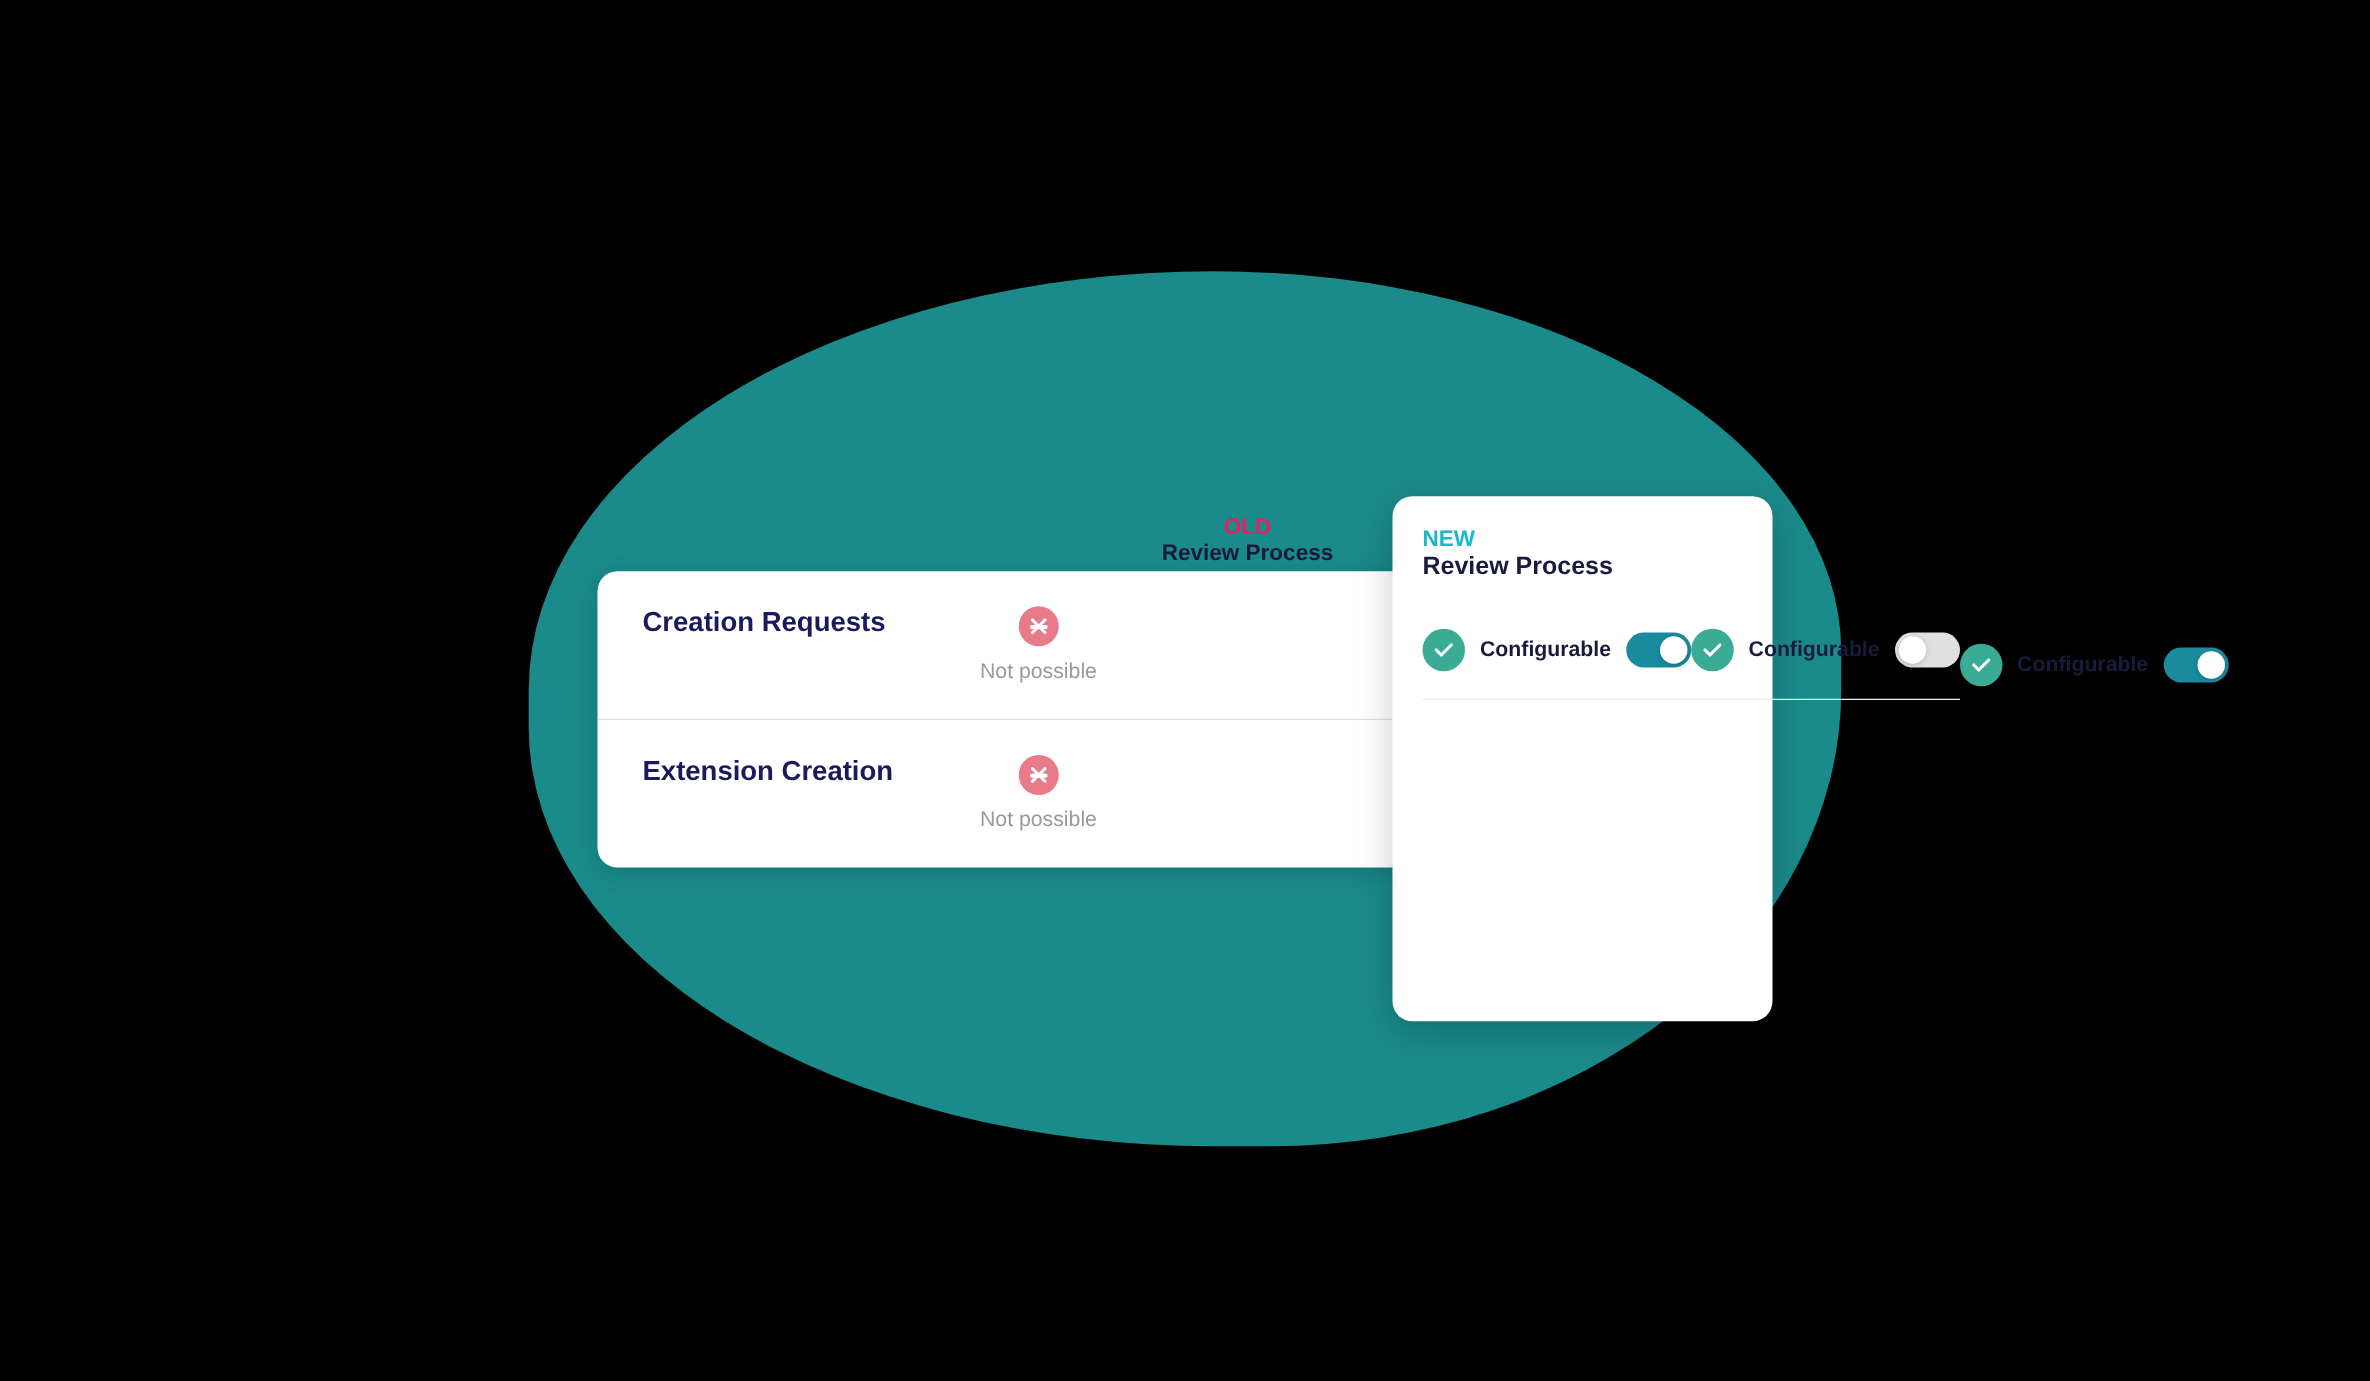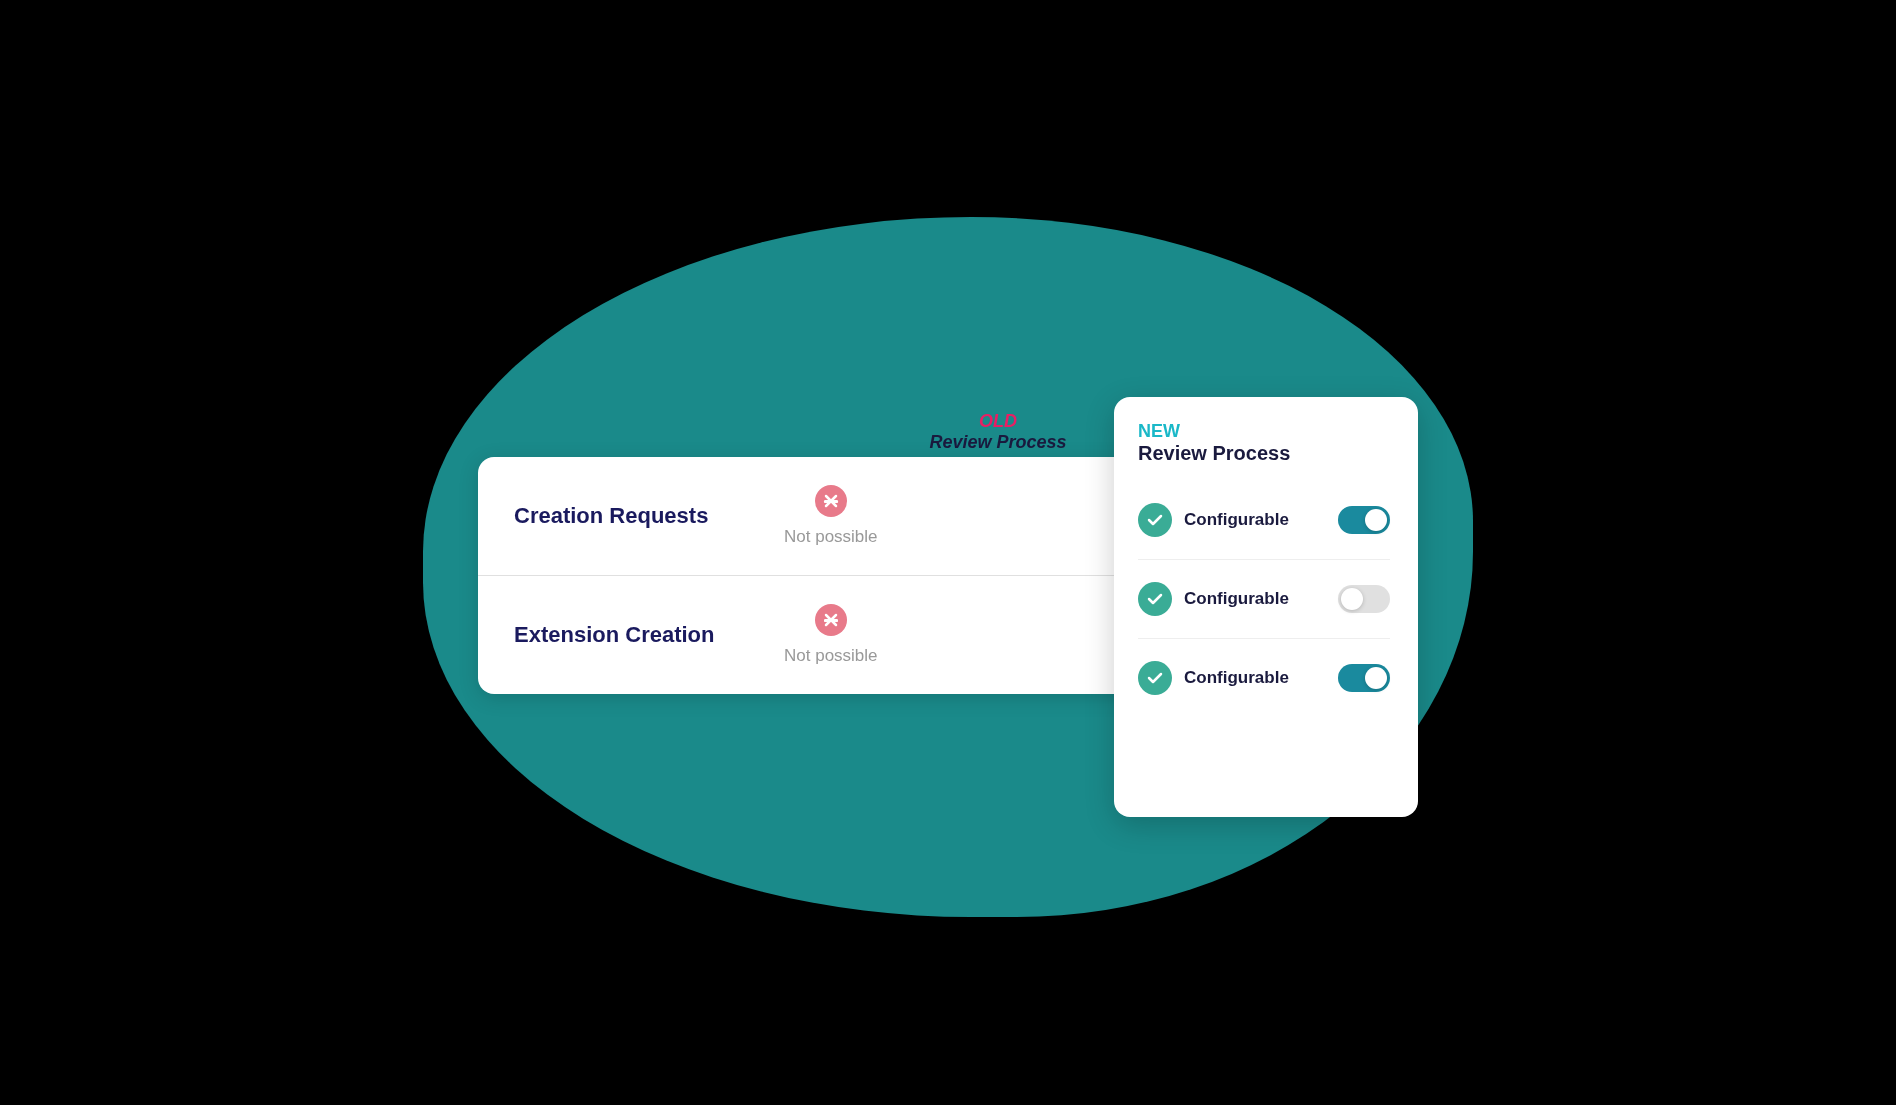--- a/index.html
+++ b/index.html
@@ -45,21 +45,20 @@
       justify-content: center;
     }
 
     
     .headers-row {
       display: flex;
       width: 880px;
       margin-bottom: 4px;
       padding-left: 360px;
       gap: 0;
-      font-style: italic;
     }
 
     .header-old {
       width: 260px;
       text-align: center;
     }
 
     .header-old .label-tag {
       font-weight: 700;
       font-size: 18px;
@@ -86,21 +85,21 @@
       padding: 0;
       width: 680px;
       position: relative;
       z-index: 1;
       box-shadow: 0 4px 20px rgba(0,0,0,0.15);
       overflow: hidden;
     }
 
     .row-item {
       display: flex;
-      align-items: center;
+      align-items: flex-start;
       padding: 28px 36px;
       border-bottom: 1px solid #e0e0e0;
       min-height: 100px;
     }
 
     .row-item:last-child {
       border-bottom: none;
     }
 
     .row-label {
@@ -194,21 +193,21 @@
 
     .new-label-sub {
       font-weight: 700;
       font-size: 20px;
       color: #1a1a3e;
       display: block;
     }
 
     .new-rows {
       display: flex;
-      flex-direction: column;
+      flex-direction: row;
       gap: 0;
     }
 
     .new-row {
       display: flex;
       align-items: center;
       padding: 22px 0;
       border-bottom: 1px solid #eee;
       gap: 12px;
     }

